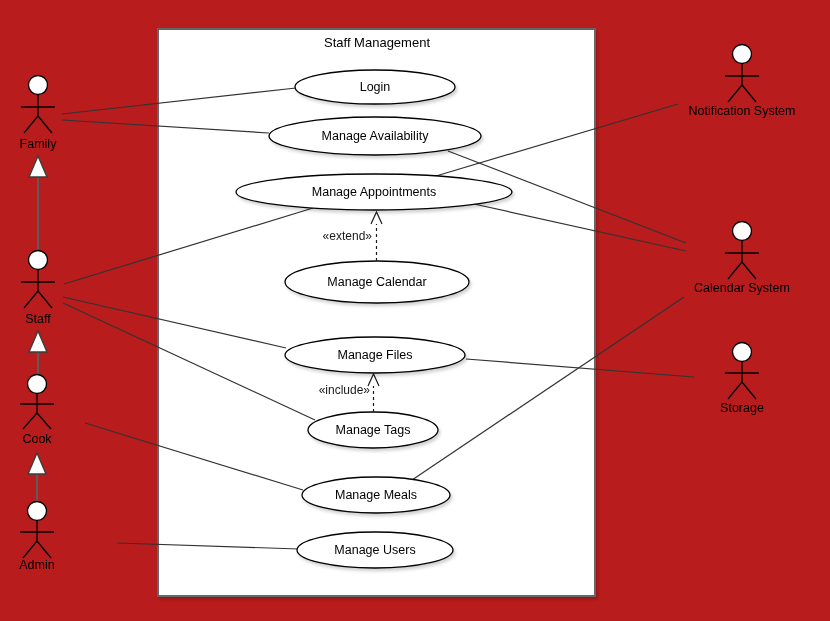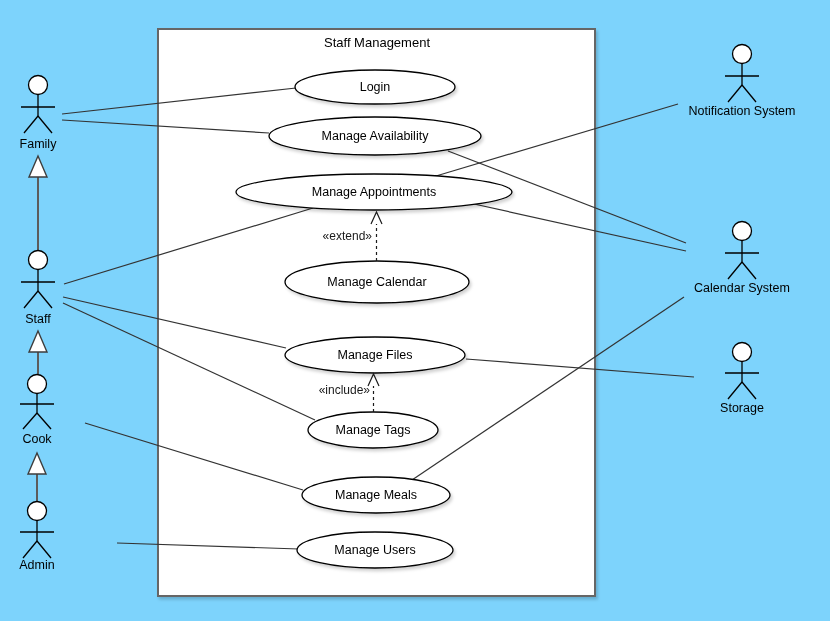--- a/index.html
+++ b/index.html
@@ -5,21 +5,21 @@
   html, body {
     margin: 0;
     padding: 0;
     background: #ffffff;
     font-family: "Liberation Sans", sans-serif;
   }
   .canvas {
     position: relative;
     width: 830px;
     height: 621px;
-    background: #7dd3fc;
+    background: #b91c1c;
     overflow: hidden;
   }
   svg { display: block; }
   text {
     font-family: "Liberation Sans", sans-serif;
     fill: #000000;
     font-size: 12.5px;
   }
   .uc-label { font-size: 12.5px; }
   .actor-label { font-size: 12.5px; }

